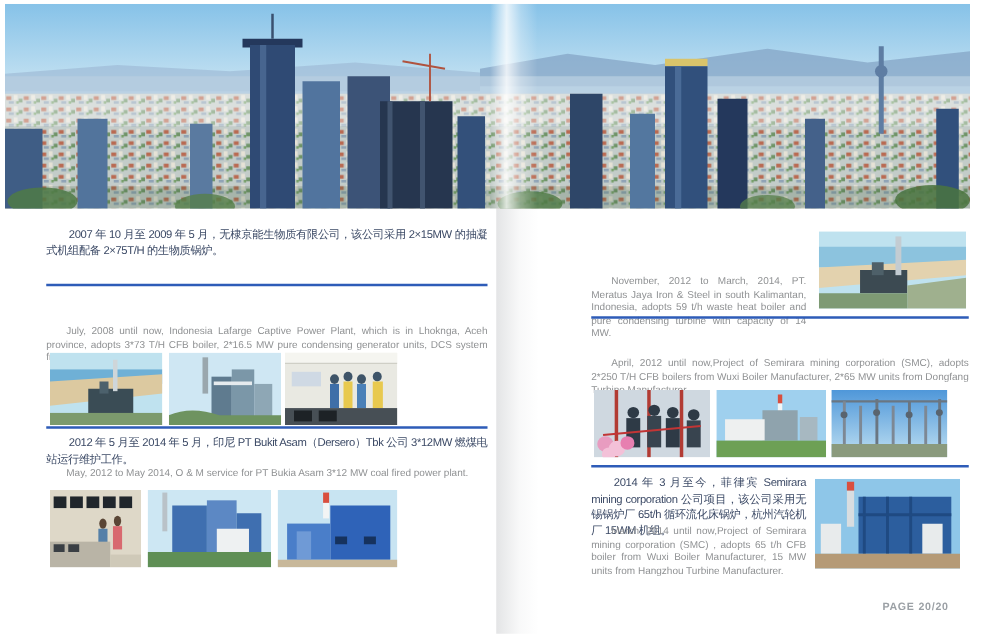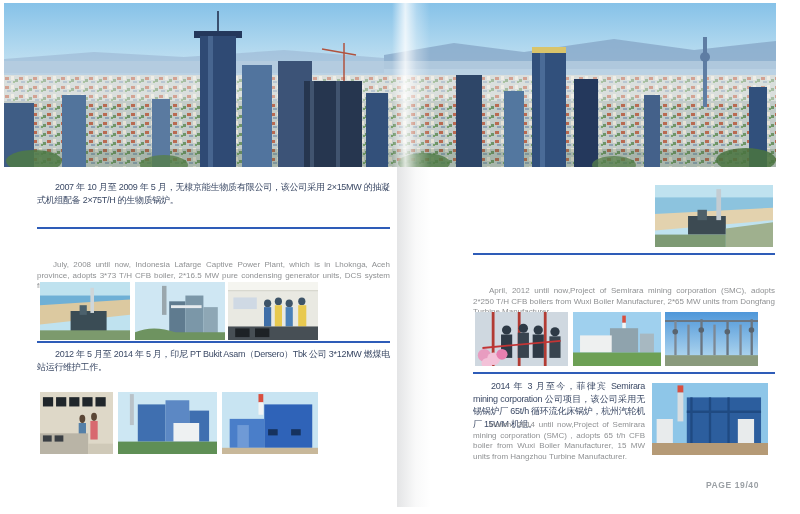--- a/index.html
+++ b/index.html
@@ -145,20 +145,21 @@
       <circle cx="82" cy="20" r="4" fill="#3e5468"></circle>
         <rect x="78" y="24" width="9" height="22" fill="#e8c94f"></rect>
       <rect y="46" width="100" height="14" fill="#474f55"></rect>
       <rect x="8" y="48" width="16" height="9" fill="#1d2226"></rect>
       <rect x="30" y="48" width="16" height="9" fill="#1d2226"></rect>
     </svg>
   </div>
   <div class="sep" style="left:37px;top:341px;width:353px;"></div>
 
   <div class="cn" style="left:37px;top:348px;width:353px;">2012 年 5 月至 2014 年 5 月，印尼 PT Bukit Asam（Dersero）Tbk 公司 3*12MW 燃煤电站运行维护工作。</div>
+  <div class="en" style="left:37px;top:374px;width:353px;">May, 2012 to May 2014, O &amp; M service for PT Bukia Asam 3*12 MW coal fired power plant.</div>
 
   <div class="ph" style="left:40px;top:392px;width:73px;height:62px;">
     <svg viewBox="0 0 100 60" preserveAspectRatio="none">
       <rect width="100" height="60" fill="#ded8c8"></rect>
       <rect x="4" y="5" width="14" height="9" fill="#20262b"></rect>
         <rect x="22" y="5" width="14" height="9" fill="#20262b"></rect>
       <rect x="40" y="5" width="14" height="9" fill="#20262b"></rect>
         <rect x="58" y="5" width="14" height="9" fill="#20262b"></rect>
       <rect x="76" y="5" width="14" height="9" fill="#20262b"></rect>
       <circle cx="58" cy="26" r="4" fill="#5a4636"></circle>
@@ -189,20 +190,21 @@
         <rect x="38" y="10" width="5" height="12" fill="#f2f4f4"></rect>
       <rect x="44" y="12" width="50" height="42" fill="#2f63b8"></rect>
       <rect x="48" y="36" width="10" height="6" fill="#16325e"></rect>
         <rect x="72" y="36" width="10" height="6" fill="#16325e"></rect>
       <rect x="8" y="26" width="36" height="28" fill="#4a7ec9"></rect>
       <rect x="16" y="32" width="12" height="22" fill="#6f9ad6"></rect>
       <rect y="54" width="100" height="6" fill="#c8b89a"></rect>
     </svg>
   </div>
 
+  <div class="en" style="left:473px;top:220px;width:172px;">November, 2012 to March, 2014, PT. Meratus Jaya Iron &amp; Steel in south Kalimantan, Indonesia, adopts 59 t/h waste heat boiler and pure condensing turbine with capacity of 14 MW.</div>
   <div class="ph" style="left:655px;top:185px;width:118px;height:62px;">
     <svg viewBox="0 0 100 60" preserveAspectRatio="none">
       <rect width="100" height="60" fill="#bfe2ef"></rect>
       <rect y="12" width="100" height="16" fill="#8cc3de"></rect>
       <path d="M0,28 L100,22 L100,34 L0,44 Z" fill="#e3d2ae"></path>
       <rect x="28" y="30" width="32" height="18" fill="#3c4a52"></rect>
       <rect x="36" y="24" width="8" height="10" fill="#4e6069"></rect>
       <rect x="52" y="4" width="4" height="30" fill="#c3ccd2"></rect>
       <path d="M60,42 L100,36 L100,60 L60,60 Z" fill="#9fb08e"></path>
       <rect y="48" width="60" height="12" fill="#7e9a74"></rect>
@@ -281,15 +283,15 @@
       <line x1="34" y1="12" x2="34" y2="50" stroke="#1f4a82" stroke-width="2"></line>
       <line x1="50" y1="12" x2="50" y2="50" stroke="#1f4a82" stroke-width="2"></line>
       <line x1="66" y1="12" x2="66" y2="50" stroke="#1f4a82" stroke-width="2"></line>
       <line x1="30" y1="24" x2="94" y2="24" stroke="#1f4a82" stroke-width="2"></line>
       <rect x="74" y="30" width="14" height="20" fill="#e8ebec"></rect>
       <rect x="4" y="30" width="14" height="20" fill="#e8ebec"></rect>
       <rect y="50" width="100" height="10" fill="#b59a76"></rect>
     </svg>
   </div>
 
-  <div class="footer">PAGE 19/40</div>
+  <div class="footer">PAGE 20/20</div>
 
 </div>
 
 </body></html>

